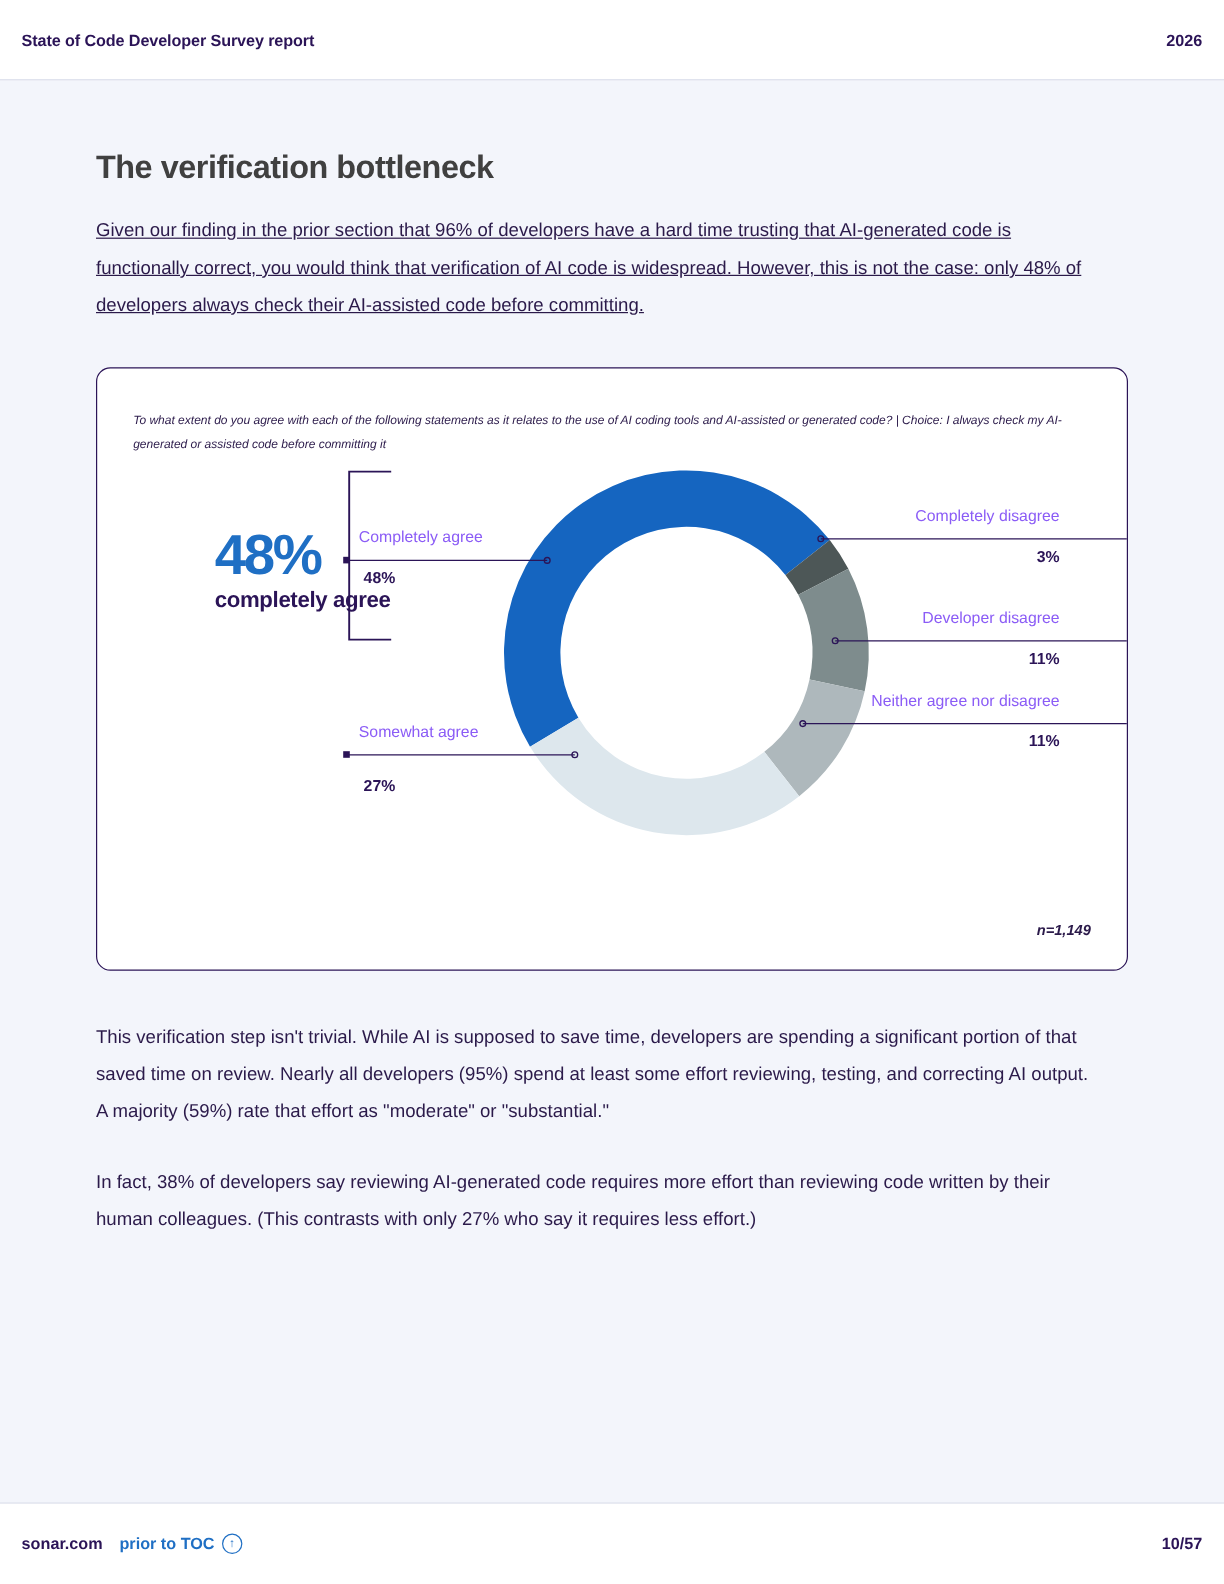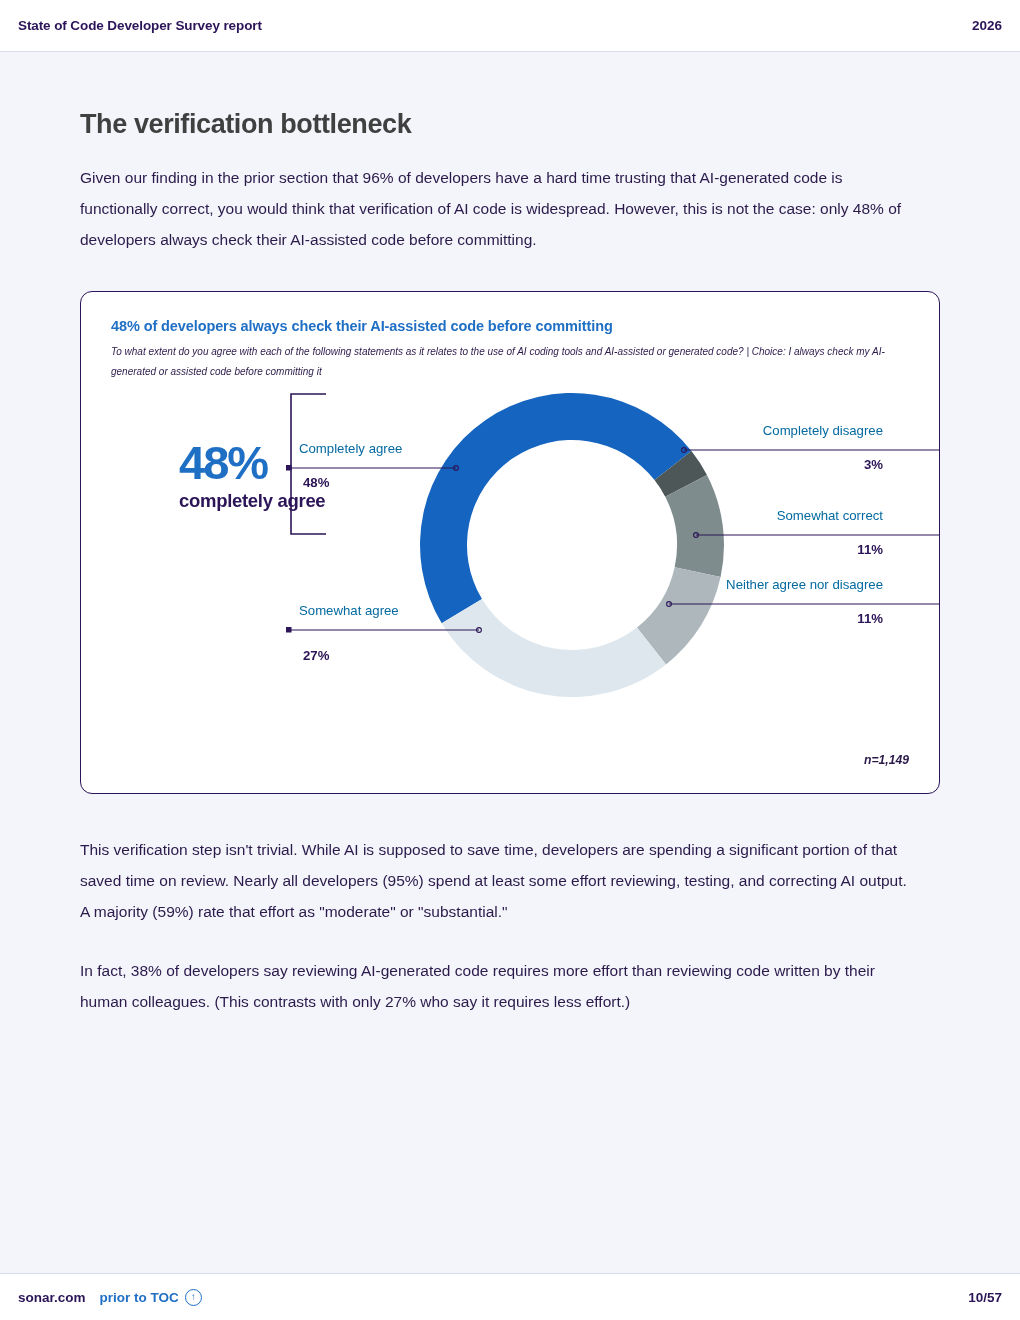--- a/index.html
+++ b/index.html
@@ -12,21 +12,21 @@
   body {
     font-family: "Liberation Sans", sans-serif;
     background: #f3f5fb;
     color: #2b1a4a;
     position: relative;
     overflow: hidden;
   }
 
   
   .page-header {
-    height: 52px;
+    height: 67px;
     background: #ffffff;
     border-bottom: 1px solid #d9dcea;
     display: flex;
     align-items: center;
     justify-content: space-between;
     padding: 0 18px;
   }
   .page-header .hdr-title {
     font-size: 13.5px;
     font-weight: bold;
@@ -51,20 +51,21 @@
     letter-spacing: -0.4px;
     margin-top: 57px;
     margin-bottom: 22px;
   }
 
   .intro-para {
     font-size: 15.5px;
     line-height: 31px;
     color: #2b1a4a;
     max-width: 828px;
+    text-decoration: underline;
   }
 
   
   .chart-card {
     margin-top: 36px;
     background: #ffffff;
     border: 1px solid #2b1457;
     border-radius: 12px;
     height: 503px;
     position: relative;
@@ -120,21 +121,21 @@
     position: absolute;
     left: 0;
     top: 0;
     width: 888px;
     height: 400px;
   }
 
   .leader-label {
     position: absolute;
     font-size: 13.2px;
-    color: #0369a1;
+    color: #8b5cf6;
     white-space: nowrap;
   }
   .leader-value {
     position: absolute;
     font-size: 13.2px;
     font-weight: bold;
     color: #2b1457;
     white-space: nowrap;
   }
 
@@ -157,21 +158,21 @@
   }
   .body-para.p1 { margin-top: 40px; }
   .body-para.p2 { margin-top: 28px; }
 
   
   .page-footer {
     position: absolute;
     left: 0;
     bottom: 0;
     width: 1020px;
-    height: 47px;
+    height: 68px;
     background: #ffffff;
     border-top: 1px solid #d9dcea;
     display: flex;
     align-items: center;
     justify-content: space-between;
     padding: 0 18px;
   }
   .footer-left {
     display: flex;
     align-items: center;
@@ -218,21 +219,20 @@
 </div>
 
 <div class="content">
 
   <h1 class="section-title">The verification bottleneck</h1>
 
   <p class="intro-para">Given our finding in the prior section that 96% of developers have a hard time trusting that AI-generated code is functionally correct, you would think that verification of AI code is widespread. However, this is not the case: only 48% of developers always check their AI-assisted code before committing.</p>
 
   <div class="chart-card">
 
-    <div class="chart-title">48% of developers always check their AI-assisted code before committing</div>
     <div class="chart-subtitle">To what extent do you agree with each of the following statements as it relates to the use of AI coding tools and AI-assisted or generated code? | Choice: I always check my AI-generated or assisted code before committing it</div>
 
     <div class="chart-body">
 
       <div class="big-stat">
         <div class="num">48%</div>
         <div class="lbl">completely agree</div>
       </div>
 
       <svg class="chart-svg" viewBox="0 0 888 400">
@@ -279,21 +279,21 @@
 
       <div class="leader-label" style="left:188px; top:59px;">Completely agree</div>
       <div class="leader-value" style="left:192px; top:93px;">48%</div>
 
       <div class="leader-label" style="left:188px; top:221px;">Somewhat agree</div>
       <div class="leader-value" style="left:192px; top:266px;">27%</div>
 
       <div class="leader-label" style="right:26px; top:41px;">Completely disagree</div>
       <div class="leader-value" style="right:26px; top:75px;">3%</div>
 
-      <div class="leader-label" style="right:26px; top:126px;">Somewhat correct</div>
+      <div class="leader-label" style="right:26px; top:126px;">Developer disagree</div>
       <div class="leader-value" style="right:26px; top:160px;">11%</div>
 
       <div class="leader-label" style="right:26px; top:195px;">Neither agree nor disagree</div>
       <div class="leader-value" style="right:26px; top:229px;">11%</div>
     </div>
 
     <div class="n-note">n=1,149</div>
   </div>
 
   <p class="body-para p1">This verification step isn't trivial. While AI is supposed to save time, developers are spending a significant portion of that saved time on review. Nearly all developers (95%) spend at least some effort reviewing, testing, and correcting AI output. A majority (59%) rate that effort as "moderate" or "substantial."</p>

